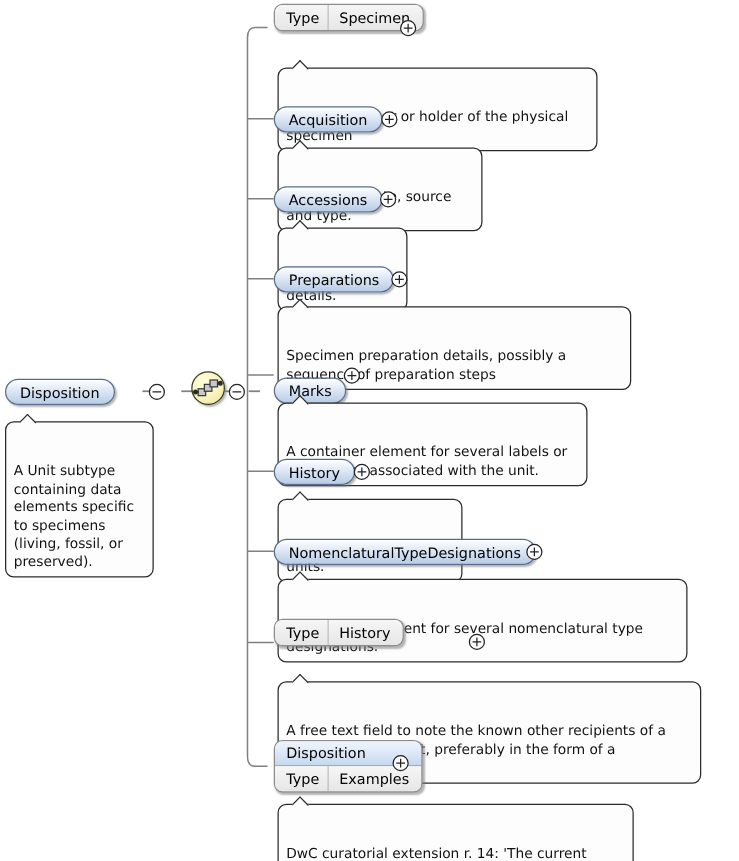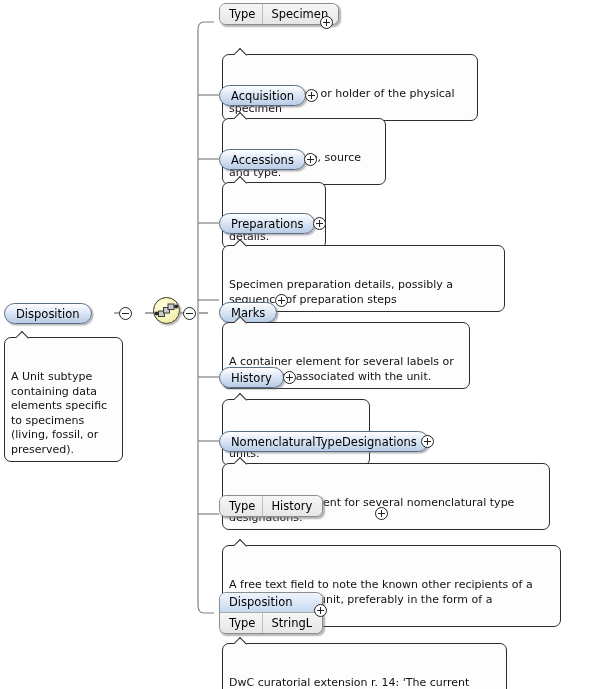--- a/index.html
+++ b/index.html
@@ -312,21 +312,21 @@
   <div class="toggle plus" style="left:375px; top:507px;"></div>
   <div class="note" style="left:222px; top:545px; width:339px;">
     <span class="tip"></span>
     <span>A free text field to note the known other recipients of a duplicate of the unit, preferably in the form of a delimited...</span>
   </div>
 
   <div class="node typed" style="left:219px; top:592px;">
     <div class="title">Disposition</div>
     <div class="typerow">
       <div class="k">Type</div>
-      <div class="v">StringL</div>
+      <div class="v">Examples</div>
     </div>
   </div>
   <div class="toggle plus" style="left:314px; top:604px;"></div>
   <div class="note" style="left:222px; top:643px; width:285px;">
     <span class="tip"></span>
     <span>DwC curatorial extension r. 14: 'The current disposition of the catalogued item. Examples: "in collection", "missing",...</span>
   </div>
 
 </div>
 

